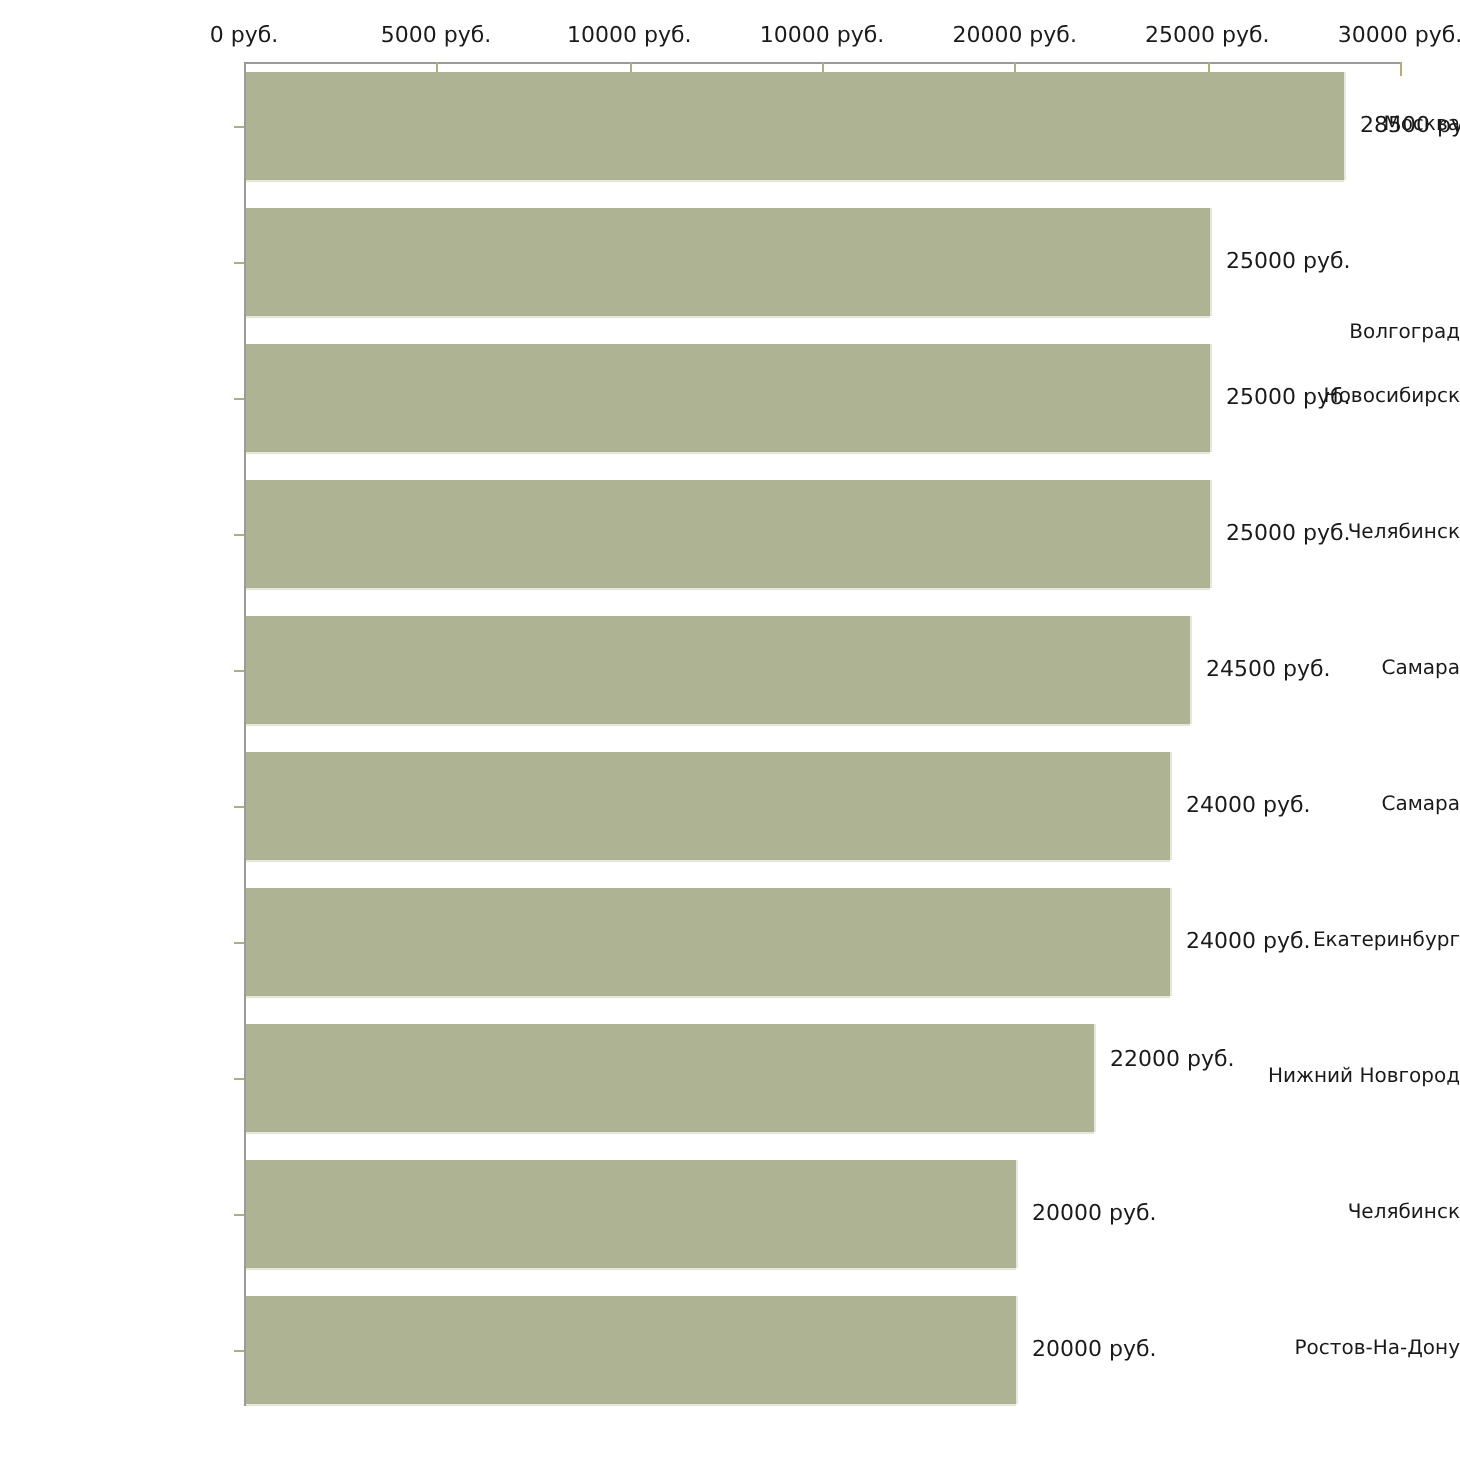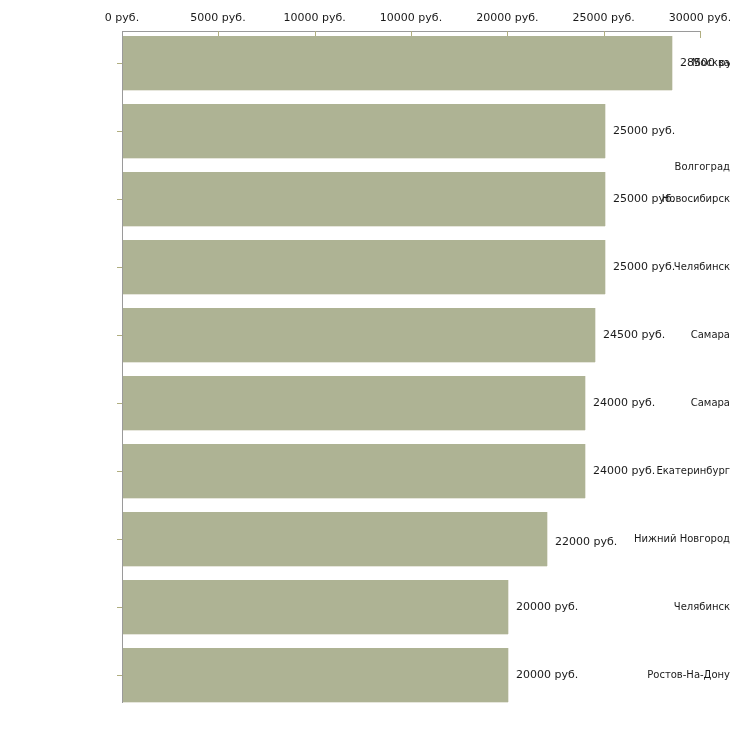--- a/index.html
+++ b/index.html
@@ -165,21 +165,21 @@
       <div class="bar-row" style="top: 0px;">
         <div class="y-tick" style="top: 471px;"></div>
         <div class="cat-label" style="top: 465px;">Екатеринбург</div>
         <div class="bar" title="Екатеринбург — 24000 руб." style="top: 444px; height: 54px; width: 462px; background: rgb(174, 179, 148);"></div>
         <div class="bar-value" style="left: 593px; top: 465px;">24000 руб.</div>
       </div>
       <div class="bar-row" style="top: 0px;">
         <div class="y-tick" style="top: 539px;"></div>
         <div class="cat-label" style="top: 533px;">Нижний Новгород</div>
         <div class="bar" title="Нижний Новгород — 22000 руб." style="top: 512px; height: 54px; width: 424px; background: rgb(174, 179, 148);"></div>
-        <div class="bar-value" style="left: 555px; top: 536px;">22000 руб.</div>
+        <div class="bar-value" style="left: 555px; top: 524px;">22000 руб.</div>
       </div>
       <div class="bar-row" style="top: 0px;">
         <div class="y-tick" style="top: 607px;"></div>
         <div class="cat-label" style="top: 601px;">Челябинск</div>
         <div class="bar" title="Красноярск — 20000 руб." style="top: 580px; height: 54px; width: 385px; background: rgb(174, 179, 148);"></div>
         <div class="bar-value" style="left: 516px; top: 601px;">20000 руб.</div>
       </div>
       <div class="bar-row" style="top: 0px;">
         <div class="y-tick" style="top: 675px;"></div>
         <div class="cat-label" style="top: 669px;">Ростов-На-Дону</div>

